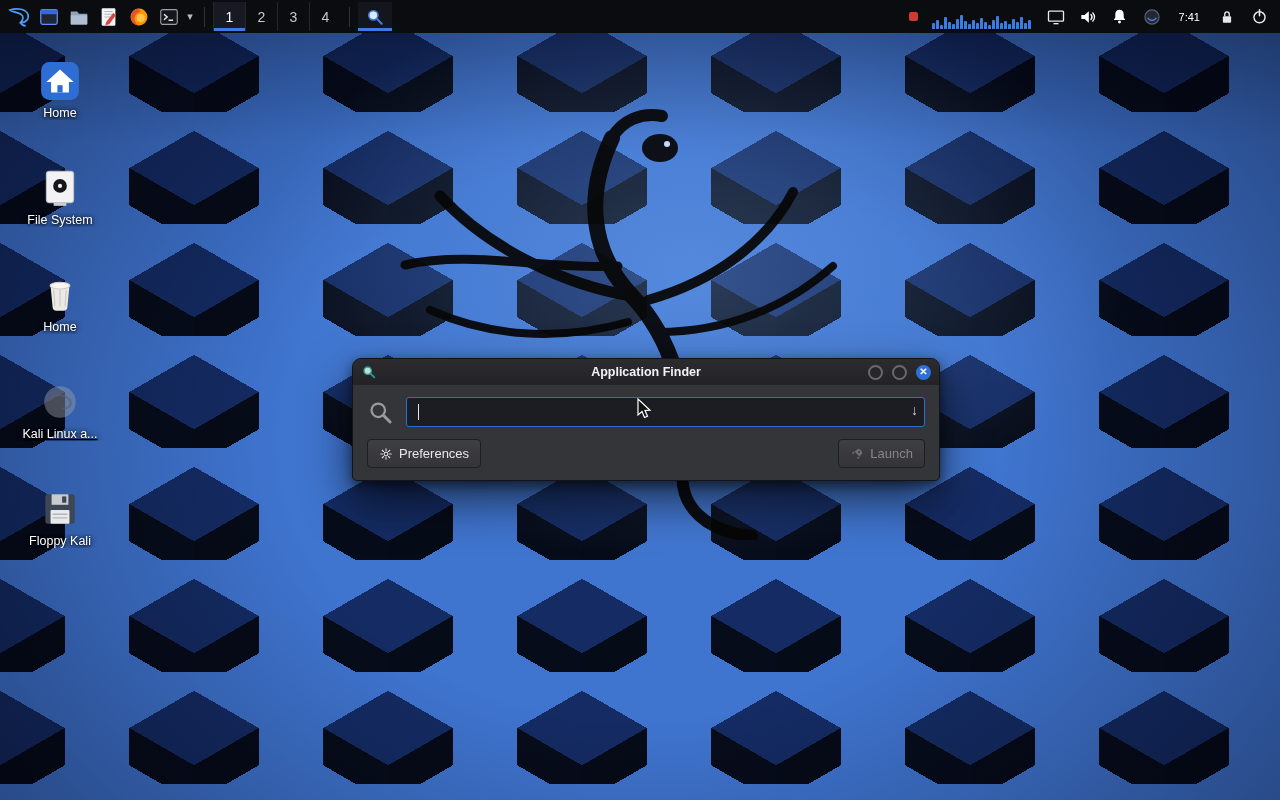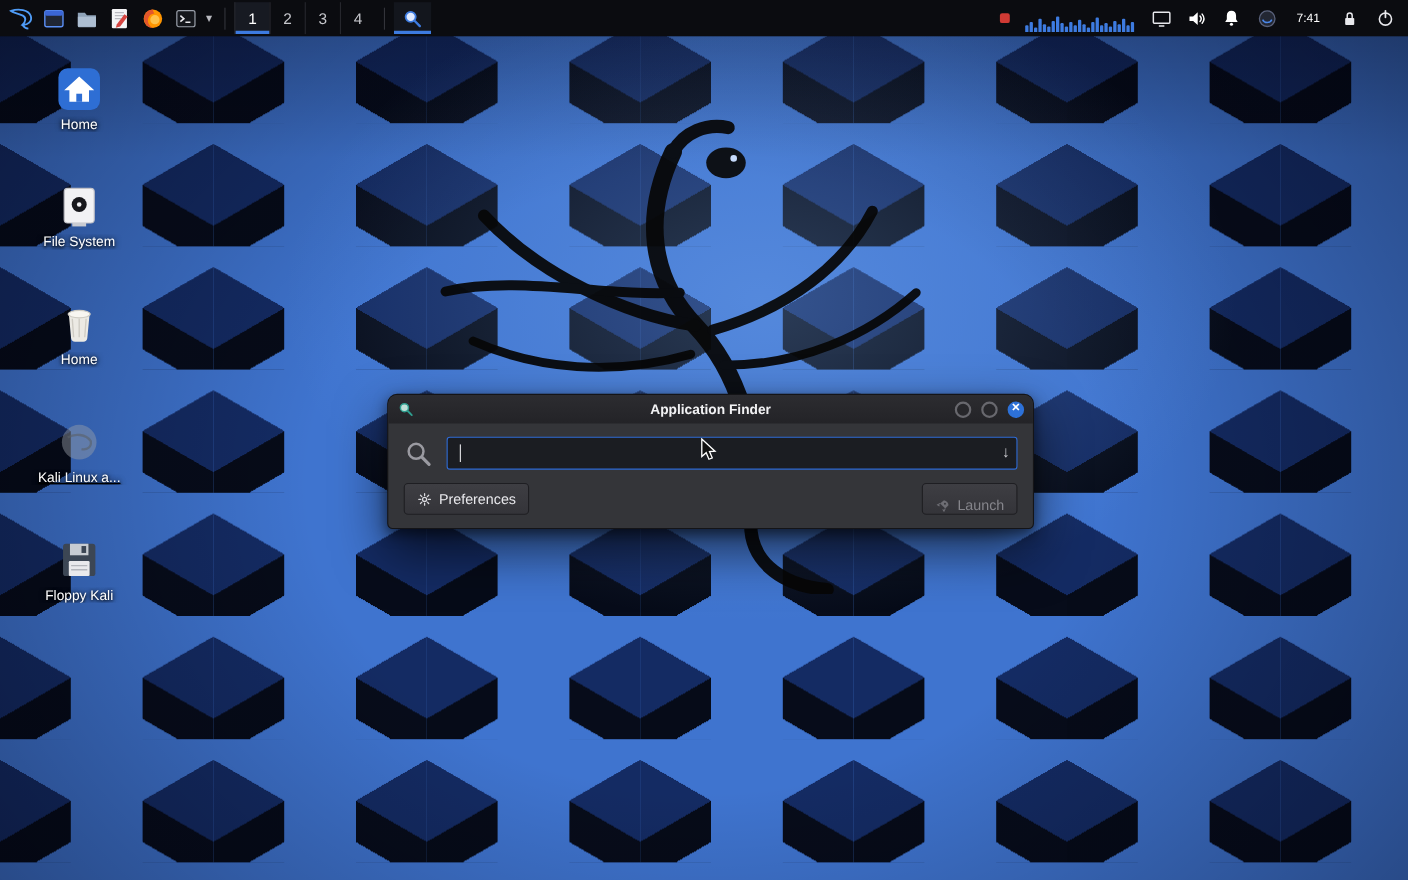--- a/index.html
+++ b/index.html
@@ -34,21 +34,21 @@
   .task{height:29px;width:34px;display:flex;align-items:center;justify-content:center;
     box-shadow:inset 0 -3px 0 #3d7be0;background:#13161d;cursor:pointer;}
   .p-right{margin-left:auto;display:flex;align-items:center;height:100%;padding-right:6px;gap:2px;}
   .tray-graph{display:flex;align-items:flex-end;gap:1px;height:24px;margin:0 8px;}
   .tray-graph .bar{width:3px;background:#3d7be0;border-radius:1px 1px 0 0;}
   .tray-ico{width:30px;height:29px;display:flex;align-items:center;justify-content:center;cursor:pointer;}
   .clock{font-size:11px;color:#fff;padding:0 10px;cursor:pointer;}
   .rec-dot{width:9px;height:9px;background:#d03a34;border-radius:2px;margin:0 4px;cursor:pointer;}
 
   
-  .dicon{position:absolute;left:12px;width:120px;text-align:center;z-index:5;cursor:pointer;}
+  .dicon{position:absolute;left:0;width:120px;text-align:center;z-index:5;cursor:pointer;}
   .dicon .art{height:46px;display:flex;align-items:flex-end;justify-content:center;}
   .dicon .lbl{margin-top:4px;font-size:12.5px;color:#fff;text-shadow:0 1px 3px #000,0 0 6px rgba(0,0,0,.8);
     white-space:nowrap;overflow:hidden;text-overflow:ellipsis;padding:0 4px;}
 
   
   .win{position:absolute;left:352px;top:358px;width:586px;z-index:40;border-radius:9px 9px 5px 5px;
     background:#343539;border:1px solid #141417;box-shadow:0 20px 46px rgba(0,0,0,.6),0 4px 12px rgba(0,0,0,.5);}
   .titlebar{height:26px;display:flex;align-items:center;position:relative;
     background:linear-gradient(#2c2c30,#232327);border-radius:8px 8px 0 0;padding:0 8px;cursor:default;}
   .titlebar .t-ico{width:16px;height:16px;}
@@ -64,21 +64,21 @@
   .big-mag{flex:0 0 auto;}
   .inp-wrap{flex:1;position:relative;}
   .finder-input{width:100%;height:30px;box-sizing:border-box;background:#1b1d22;
     border:1px solid #2e6bd5;border-radius:3px;color:#fff;font-size:13px;padding:0 28px 0 9px;outline:none;}
   .caret{position:absolute;left:12px;top:7px;width:1px;height:16px;background:#e8e8ec;animation:blink 1.1s steps(1) infinite;}
   @keyframes blink{50%{opacity:0;}}
   .drop-arrow{position:absolute;right:7px;top:5px;font-size:14px;color:#cfcfd4;cursor:pointer;}
   .btn-row{display:flex;justify-content:space-between;margin-top:12px;gap:32px;}
   .btn{height:27px;display:flex;align-items:center;gap:6px;padding:0 11px;font-size:13px;color:#e8e8ec;
     background:linear-gradient(#3e3e43,#343439);border:1px solid #1e1e22;border-radius:4px;cursor:pointer;}
-  .btn.disabled{color:#85858b;align-items:flex-end;}
+  .btn.disabled{color:#85858b;}
   .btn.disabled svg{opacity:.55;}
 
   
   .cursor{position:absolute;left:637px;top:398px;z-index:100;pointer-events:none;}
 </style>
 </head>
 <body>
 
 <div class="cubes"></div>
 <div class="wall-light"></div>

